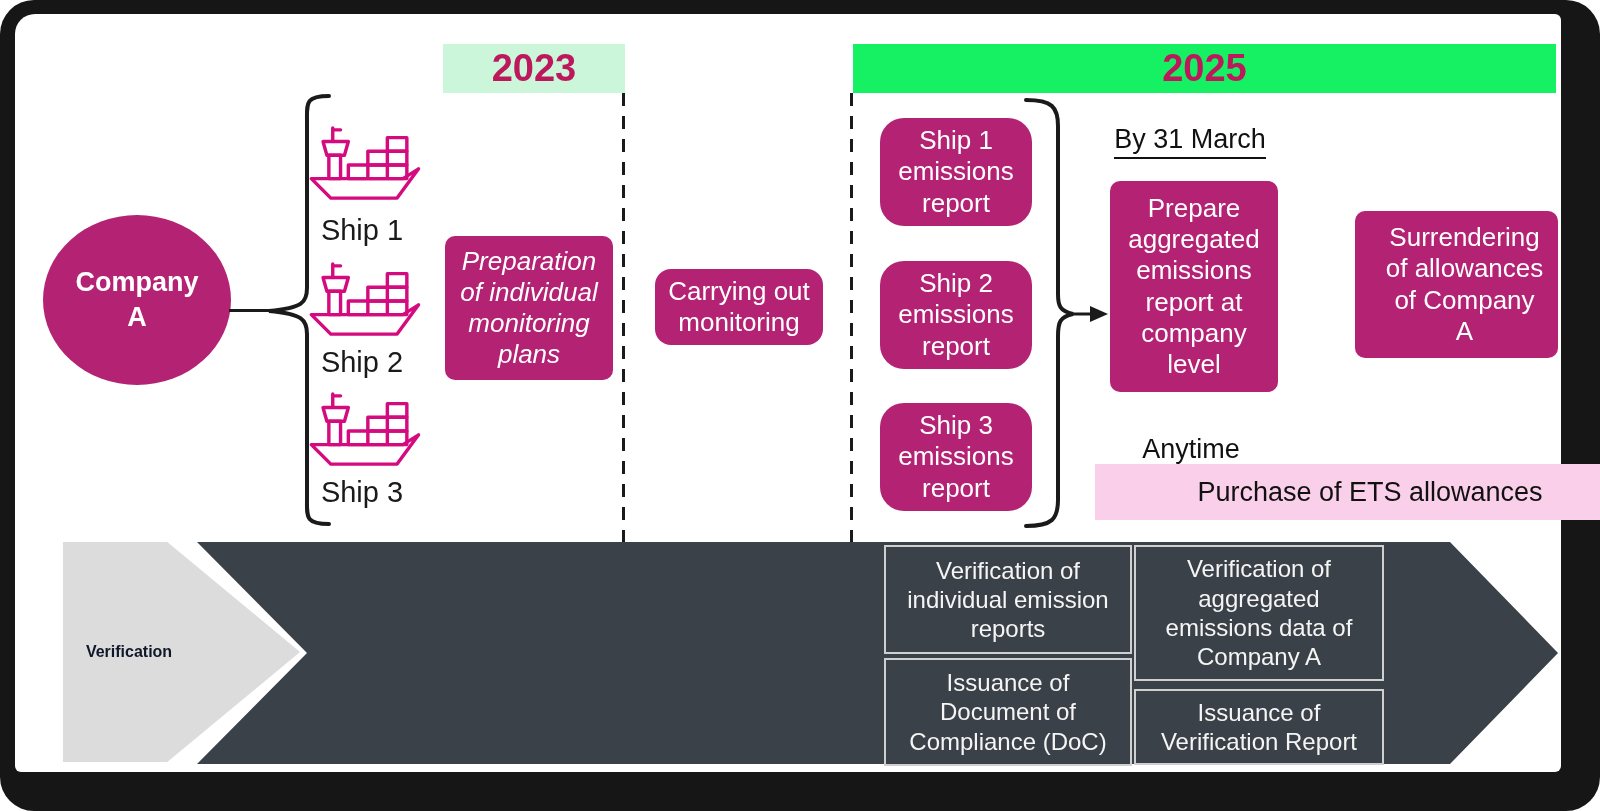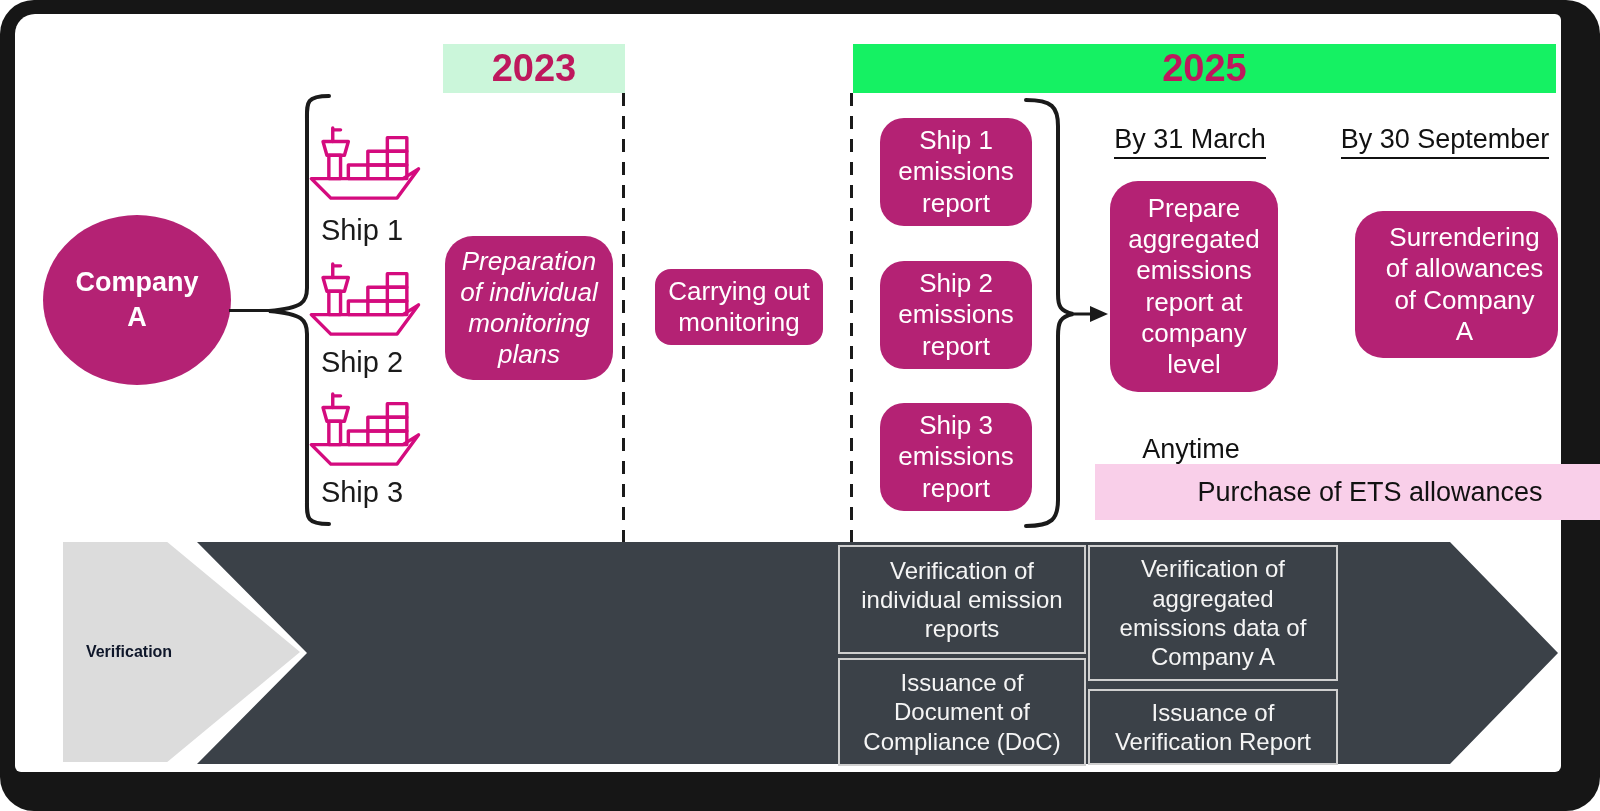--- a/index.html
+++ b/index.html
@@ -31,21 +31,21 @@
   
   .brace path{stroke:#1a1a1a;stroke-width:4;fill:none;stroke-linecap:round;}
   .brace .ah{fill:#1a1a1a;stroke:none;}
 
   
   .ship-svg{width:118px;height:78px;}
   .ship-svg path{stroke:var(--ship_stroke);stroke-width:3.5;fill:none;stroke-linejoin:round;stroke-linecap:round;}
   .ship-label{left:277px;width:140px;height:32px;font-size:29px;color:#1a1a1a;}
 
   
-  .mbox{background:var(--magenta);color:#ffffff;border-radius:28px;font-size:26px;line-height:1.2;}
+  .mbox{background:var(--magenta);color:#ffffff;border-radius:10px;font-size:26px;line-height:1.2;}
   #box-preparation{left:430px;top:222px;width:168px;height:144px;font-style:italic;}
   #box-carrying{left:640px;top:255px;width:168px;height:76px;border-radius:16px;}
   #box-ship1{left:865px;top:104px;width:152px;height:108px;border-radius:24px;}
   #box-ship2{left:865px;top:247px;width:152px;height:108px;border-radius:24px;}
   #box-ship3{left:865px;top:389px;width:152px;height:108px;border-radius:24px;}
   #box-prepare{left:1095px;top:167px;width:168px;height:211px;}
   #box-surrender{left:1340px;top:197px;width:187px;height:147px;padding-left:16px;}
 
   
   .deadline{font-size:27px;color:#111;display:flex;justify-content:center;margin-top:11px;}
@@ -58,21 +58,21 @@
   #purchase-bar{left:1080px;top:450px;width:460px;height:56px;background:var(--pink_bar);
         font-size:27px;color:#111;padding-left:45px;}
 
   
   #arrow-body{left:182px;top:528px;width:1362px;height:222px;}
   #arrow-body polygon{fill:var(--dark);}
   #verification-chevron{left:48px;top:528px;width:237px;height:220px;background:var(--chevron_gray);
         clip-path:polygon(0 0,44% 0,100% 50%,44% 100%,0 100%);}
   #verification-label{left:34px;top:622px;width:160px;height:32px;font-weight:700;font-size:16px;color:#0f172a;}
 
-  .vbox{border:2px solid var(--box_border);color:#f5f5f5;font-size:24px;line-height:1.22;}
+  .vbox{border:2px solid var(--box_border);color:#f5f5f5;font-size:24px;line-height:1.22;margin-left:46px;}
   #vbox-individual{left:823px;top:531px;width:244px;height:105px;}
   #vbox-doc{left:823px;top:644px;width:244px;height:104px;}
   #vbox-aggregated{left:1073px;top:531px;width:246px;height:132px;}
   #vbox-report{left:1073px;top:675px;width:246px;height:72px;}
 </style>
 </head>
 <body>
 
 <div id="app">
   <div id="frame"></div>
@@ -153,23 +153,20 @@
 
     <svg class="abs brace" style="left:1005px;top:84px;" width="92" height="430" viewBox="0 0 92 430">
       <path d="M6,2 C32,2 38,9 38,28 L38,196 C38,208 40,213 53,216 C40,219 38,224 38,238 L38,402 C38,421 32,428 6,428"></path>
       <path d="M53,216 L72,216" style="stroke-width:3;"></path>
       <polygon class="ah" points="70,208 88,216 70,224"></polygon>
     </svg>
 
     <div class="abs deadline" id="deadline-march">
         <span>By 31 March</span>
       </div>
-    <div class="abs deadline" id="deadline-september">
-        <span>By 30 September</span>
-      </div>
     <div class="abs deadline" id="deadline-anytime">
         <span>Anytime</span>
       </div>
 
     <div class="abs flexc" id="purchase-bar">Purchase of ETS allowances</div>
 
     <svg class="abs" id="arrow-body" viewBox="0 0 1362 222" preserveAspectRatio="none">
       <polygon points="0,0 1253,0 1361,111 1253,222 0,222 110,111"></polygon>
     </svg>
     <div class="abs" id="verification-chevron"></div>

